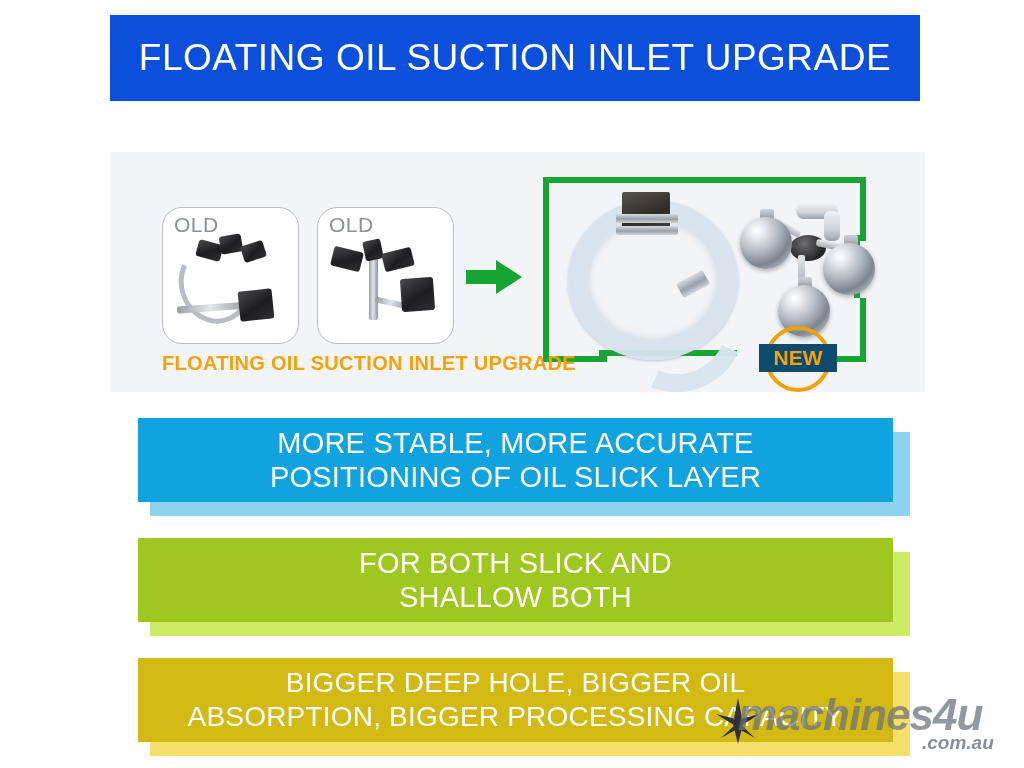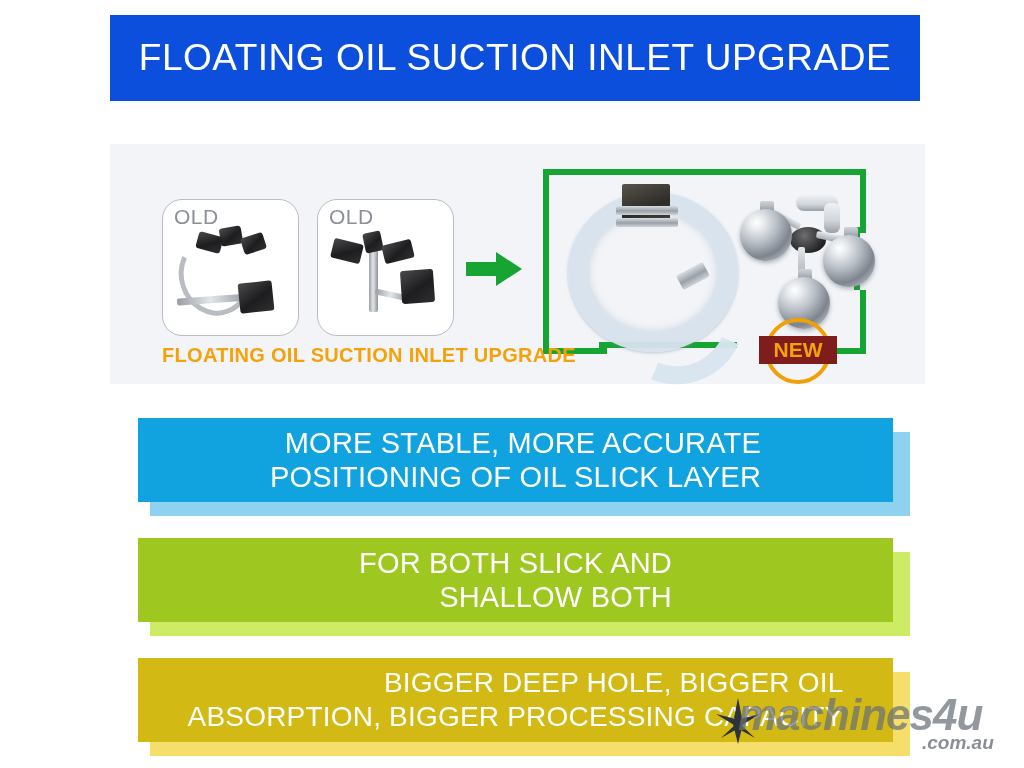--- a/index.html
+++ b/index.html
@@ -32,21 +32,21 @@
     font-size: 37px;
     letter-spacing: 0.5px;
     white-space: nowrap;
     font-weight: 400;
   }
 
   
   #product-panel {
     position: absolute;
     left: 110px;
-    top: 144px;
+    top: 152px;
     width: 815px;
     height: 240px;
     background: #f2f4f8;
   }
 
   
   .old-box {
     position: absolute;
     border: 1.5px solid #b9bcc2;
     border-radius: 20px;
@@ -138,21 +138,21 @@
   }
   #new-badge .new-text {
     position: absolute;
     left: -6px;
     top: 18px;
     width: 78px;
     text-align: center;
     font-size: 21px;
     font-weight: bold;
     color: #f5a20a;
-    background: #7f1d1d;
+    background: #0c4a6e;
     line-height: 28px;
     letter-spacing: 0px;
   }
 
   
   #hose-coil {
     position: absolute;
     left: 450px;
     top: 40px;
     width: 205px;
@@ -255,21 +255,21 @@
     width: 755px;
     height: 84px;
     display: flex;
     align-items: center;
     justify-content: center;
   }
   .feature-text {
     color: #ffffff;
     font-size: 29px;
     line-height: 34px;
-    text-align: right;
+    text-align: center;
     white-space: pre;
     letter-spacing: 0.2px;
   }
   #feature-row-3 .feature-text {
     font-size: 28px;
     white-space: pre;
   }
 
   
   #watermark {

